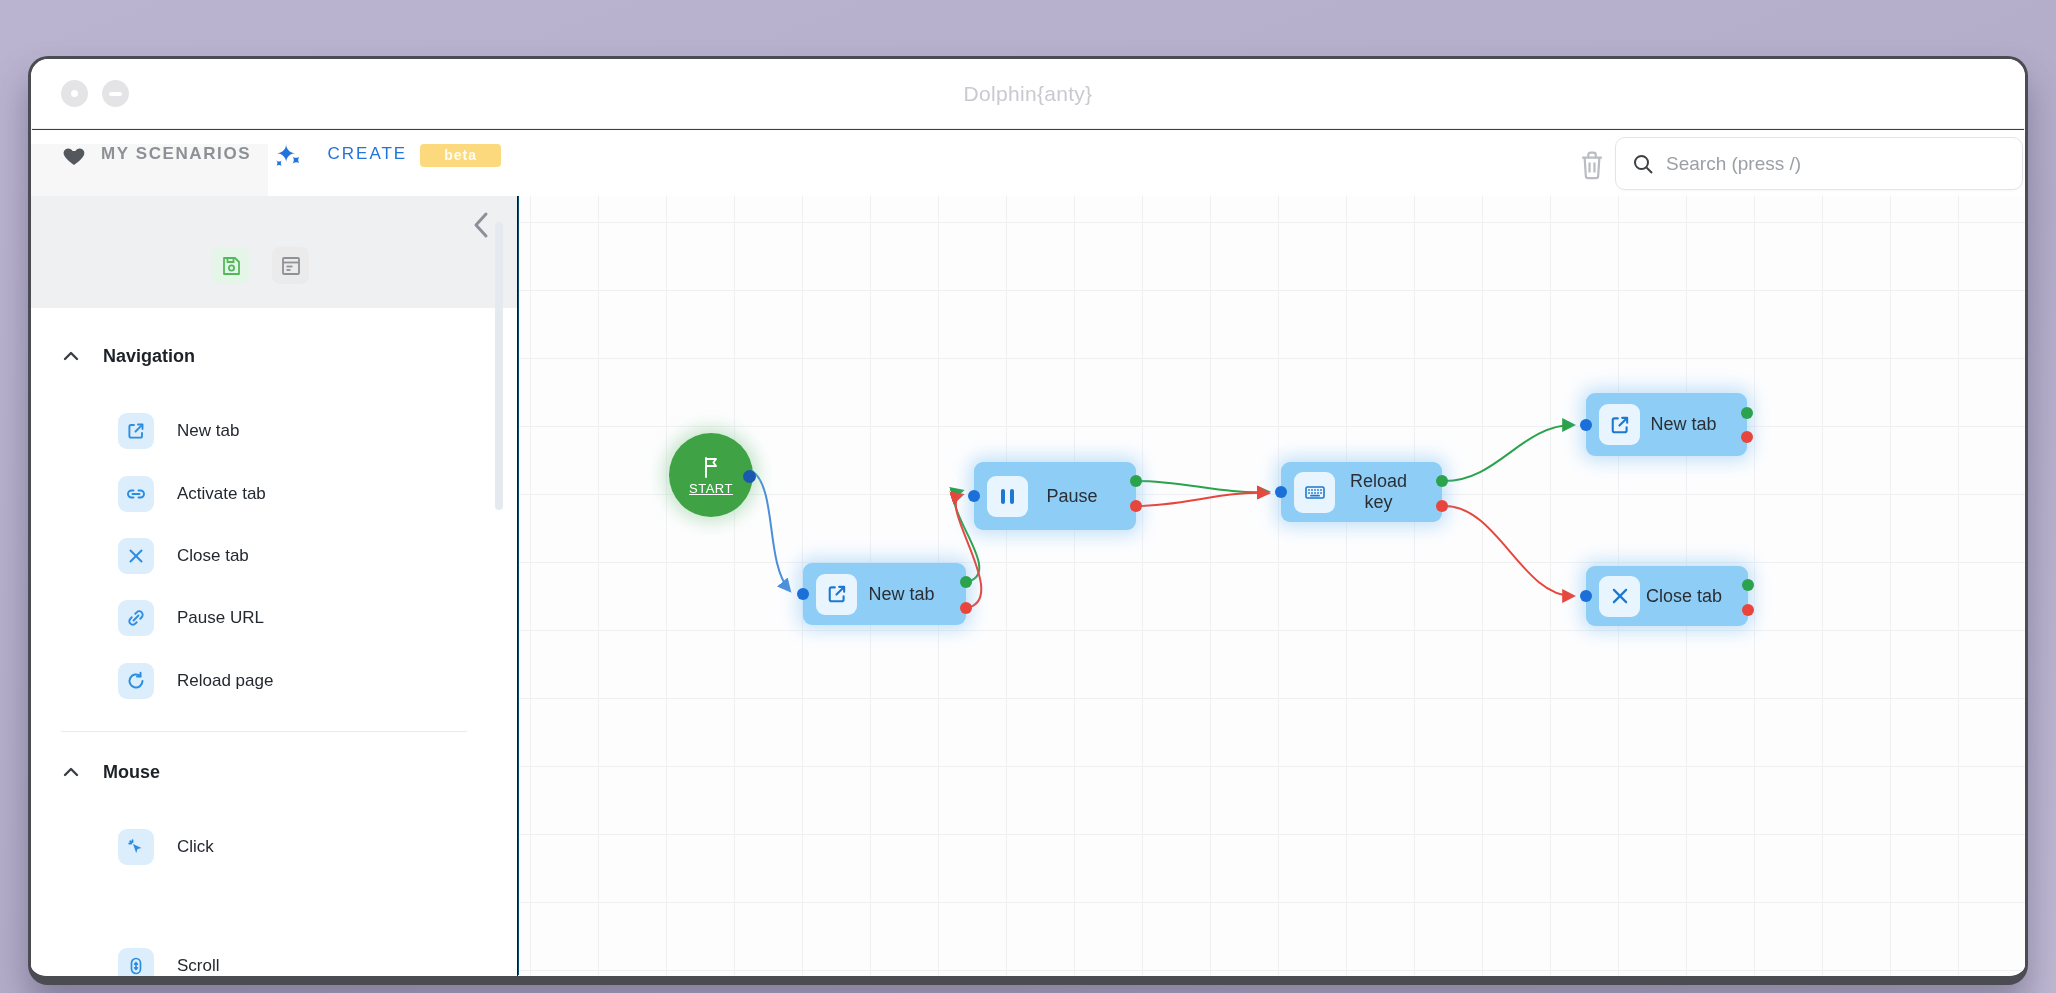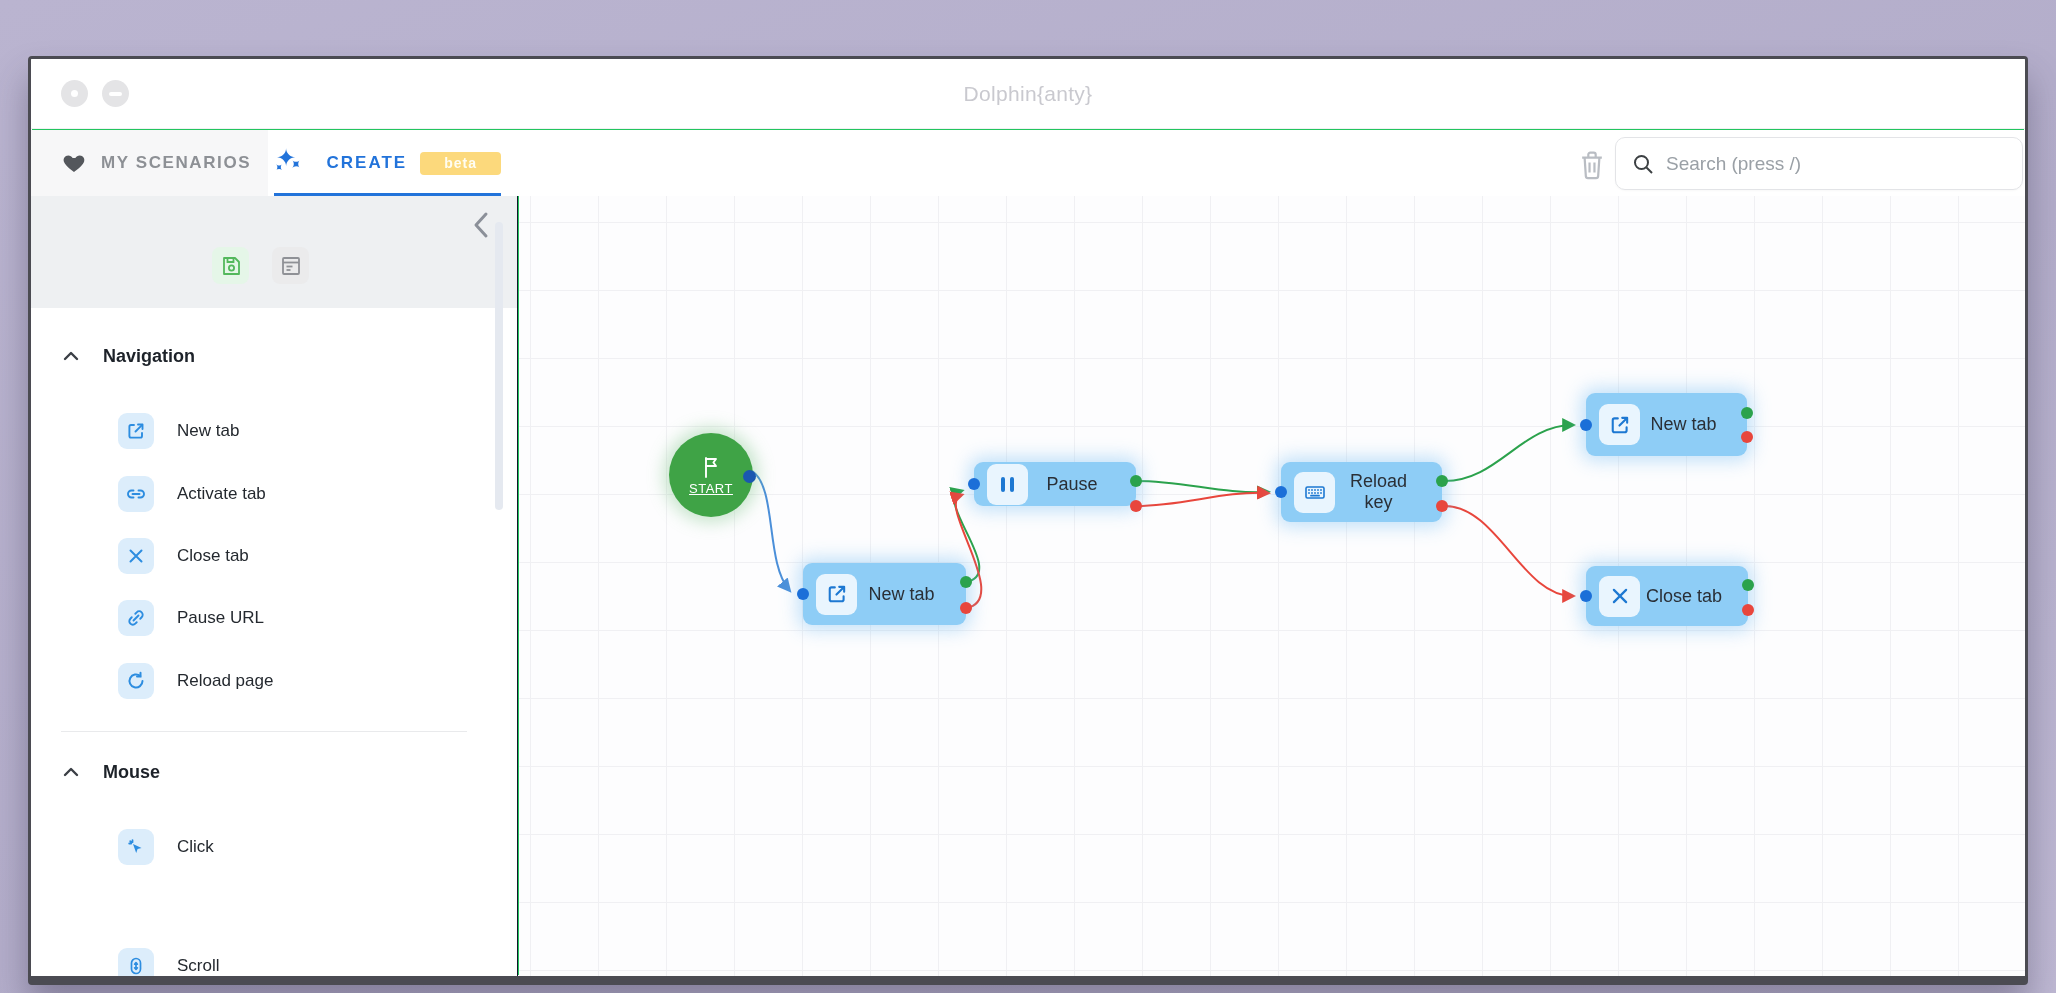--- a/index.html
+++ b/index.html
@@ -1,41 +1,41 @@
 <!DOCTYPE html>
 <html><head>
 <meta charset="utf-8">
 <style>
   * { margin:0; padding:0; box-sizing:border-box; }
   html,body { width:2056px; height:993px; overflow:hidden;
     font-family:"Liberation Sans", sans-serif;
     background:linear-gradient(160deg,#bab4d0 0%,#b3adca 55%,#beb8d3 100%); }
 
   .window { position:absolute; left:28px; top:56px; width:2000px; height:929px;
-    background:#22c55e; border:3px solid #4b4b52; border-bottom-width:9px;
-    border-radius:4px; overflow:hidden;
+    background:#0c4a6e; border:3px solid #4b4b52; border-bottom-width:9px;
+    border-radius:20px; overflow:hidden;
     box-shadow:0 22px 34px rgba(55,50,75,.38), inset 0 0 0 1px #fcfcfd; }
 
   
   .titlebar { position:relative; height:70px; background:#fff; border-bottom:1px solid #f1f1f3; }
   .wbtn { position:absolute; top:21px; width:27px; height:27px; border-radius:50%; background:#e4e4e6; }
   .wbtn.b1 { left:30px; }
   .wbtn.b2 { left:71px; }
   .wbtn.b1::after { content:""; position:absolute; left:10px; top:10px; width:7px; height:7px; border-radius:50%; background:#fff; }
   .wbtn.b2::after { content:""; position:absolute; left:7px; top:12px; width:13px; height:4px; border-radius:2px; background:#fff; }
   .title { position:absolute; left:0; right:0; top:0; height:70px; display:flex; align-items:center; justify-content:center;
     color:#c9c9cf; font-size:21px; letter-spacing:.3px; }
 
   
   .header { position:absolute; left:0; top:71px; width:100%; height:66px; background:#fff; }
-  .tab { position:absolute; top:0; height:66px; display:flex; align-items:center; cursor:pointer; }
+  .tab { position:absolute; top:14px; height:66px; display:flex; align-items:flex-start; cursor:pointer; }
   .tab-scen { left:0; width:237px; background:#f7f7f8; padding-left:31px; gap:15px; }
   .tab-scen .lbl { color:#8d9095; font-size:17px; font-weight:bold; letter-spacing:1.6px; }
   .tab-create { left:243px; width:227px; justify-content:center; gap:13px; }
-  .tab-create .lbl { color:#2273da; font-size:17px; font-weight:bold; letter-spacing:2px;margin-left:16px; }
+  .tab-create .lbl { color:#2273da; font-size:17px; font-weight:normal; letter-spacing:2px;margin-left:16px; }
   .tab-create .under { position:absolute; left:0; right:0; bottom:-1px; height:4px; background:#2273da; }
   .beta { background:#fcd97c; color:#fffdf2; font-size:14px; font-weight:bold; letter-spacing:1px;
     padding:3px 24px 4px; border-radius:4px; }
   .sparkles { position:relative; width:30px; height:30px; color:#2273da; }
   .sparkles .s1 { position:absolute; left:2px; top:-4px; font-size:24px; }
   .sparkles .s2 { position:absolute; left:0px; top:13px; font-size:11px; transform:rotate(45deg); }
   .sparkles .s3 { position:absolute; left:16px; top:8px; font-size:14px; transform:rotate(45deg); }
 
   .trash { position:absolute; left:1546px; top:19px; width:30px; height:32px; cursor:pointer; }
   .search { position:absolute; left:1584px; top:7px; width:408px; height:53px; background:#fff;
@@ -295,21 +295,21 @@
           <path d="M12 3.5h4.5V8"></path>
             <path d="M16.2 3.8L9.5 10.5"></path>
         </svg>
       </span>
       <span class="nlbl">New tab</span>
       <span class="port in"></span>
       <span class="port ok" style="top:13px"></span>
       <span class="port err" style="top:39px"></span>
     </div>
 
-    <div class="node" style="left:455px; top:266px; width:162px; height:44px;">
+    <div class="node" style="left:455px; top:266px; width:162px; height:68px;">
       <span class="nchip">
           <span class="pause-bars">
             <i></i>
             <i></i>
           </span>
         </span>
       <span class="nlbl">Pause</span>
       <span class="port in"></span>
       <span class="port ok" style="top:13px"></span>
       <span class="port err" style="top:38px"></span>

